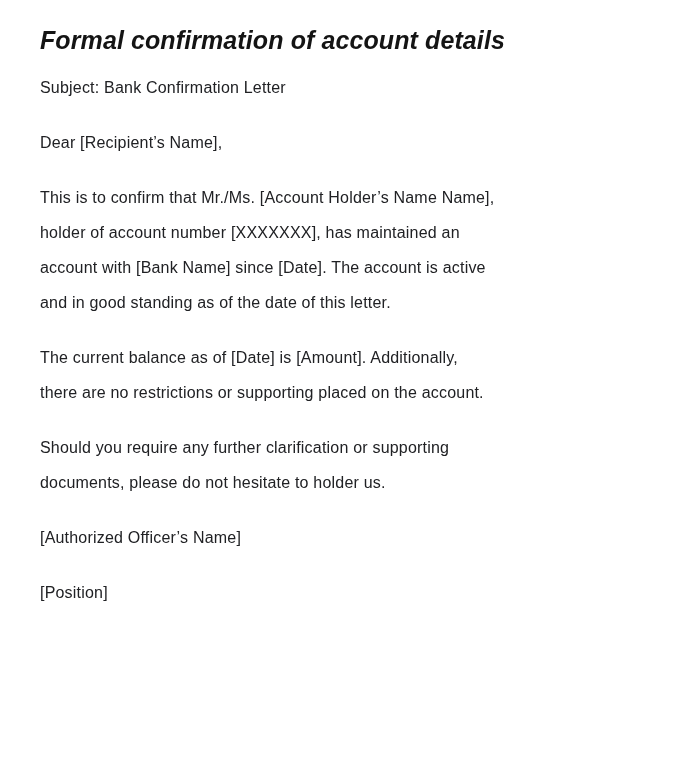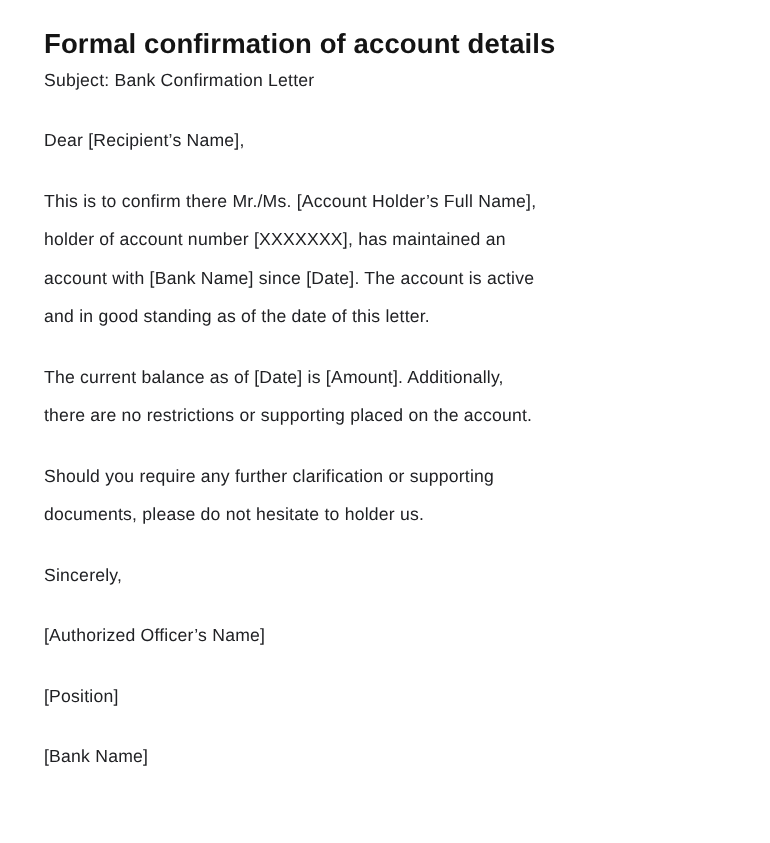--- a/index.html
+++ b/index.html
@@ -15,26 +15,27 @@
   .doc {
     box-sizing: border-box;
     width: 700px;
     min-height: 766px;
     padding: 24px 38px 40px 40px;
     background: #ffffff;
     font-family: "Liberation Sans", sans-serif;
     color: #202124;
   }
   .doc-title {
-    margin: 0 0 0 0;
+    margin: 0 0 14px 0;
     font-size: 25px;
     line-height: 32px;
     font-weight: 700;
     color: #141414;
     letter-spacing: 0.1px;
+    font-style: italic;
   }
   .para {
     margin: 0 0 20px 0;
     font-size: 16px;
     line-height: 35px;
     font-weight: 400;
     letter-spacing: 0.2px;
   }
   .para:last-child {
     margin-bottom: 0;
@@ -53,45 +54,39 @@
 
   <p class="para">
     <span class="line">Subject: Bank Confirmation Letter</span>
   </p>
 
   <p class="para">
     <span class="line">Dear [Recipient’s Name],</span>
   </p>
 
   <p class="para">
-    <span class="line">This is to confirm there Mr./Ms. [Account Holder’s Full Name],</span>
+    <span class="line">This is to confirm that Mr./Ms. [Account Holder’s Name Name],</span>
     <span class="line">holder of account number [XXXXXXX], has maintained an</span>
     <span class="line">account with [Bank Name] since [Date]. The account is active</span>
     <span class="line">and in good standing as of the date of this letter.</span>
   </p>
 
   <p class="para">
     <span class="line">The current balance as of [Date] is [Amount]. Additionally,</span>
     <span class="line">there are no restrictions or supporting placed on the account.</span>
   </p>
 
   <p class="para">
     <span class="line">Should you require any further clarification or supporting</span>
     <span class="line">documents, please do not hesitate to holder us.</span>
   </p>
 
-  <p class="para">
-    <span class="line">Sincerely,</span>
-  </p>
 
   <p class="para">
     <span class="line">[Authorized Officer’s Name]</span>
   </p>
 
   <p class="para">
     <span class="line">[Position]</span>
   </p>
 
-  <p class="para">
-    <span class="line">[Bank Name]</span>
-  </p>
 
 </main>
 
 </body></html>

